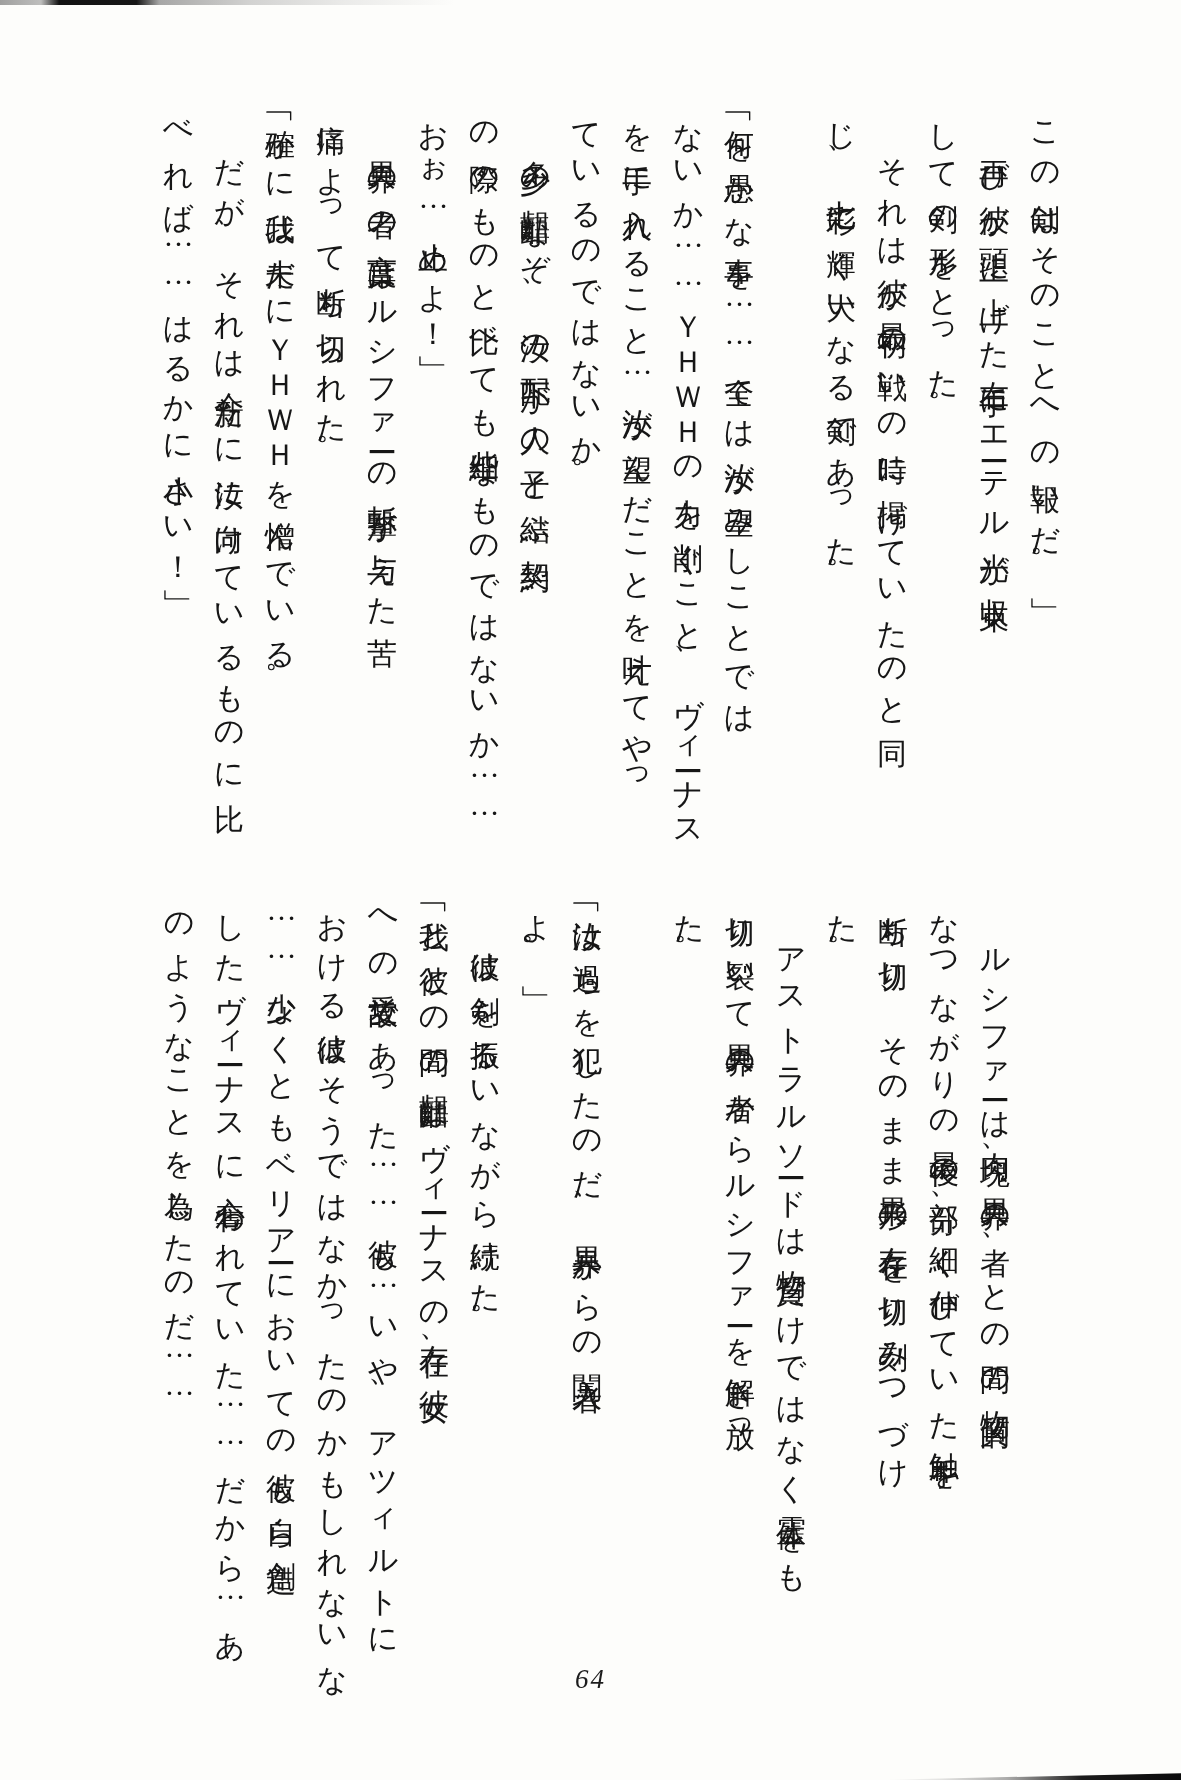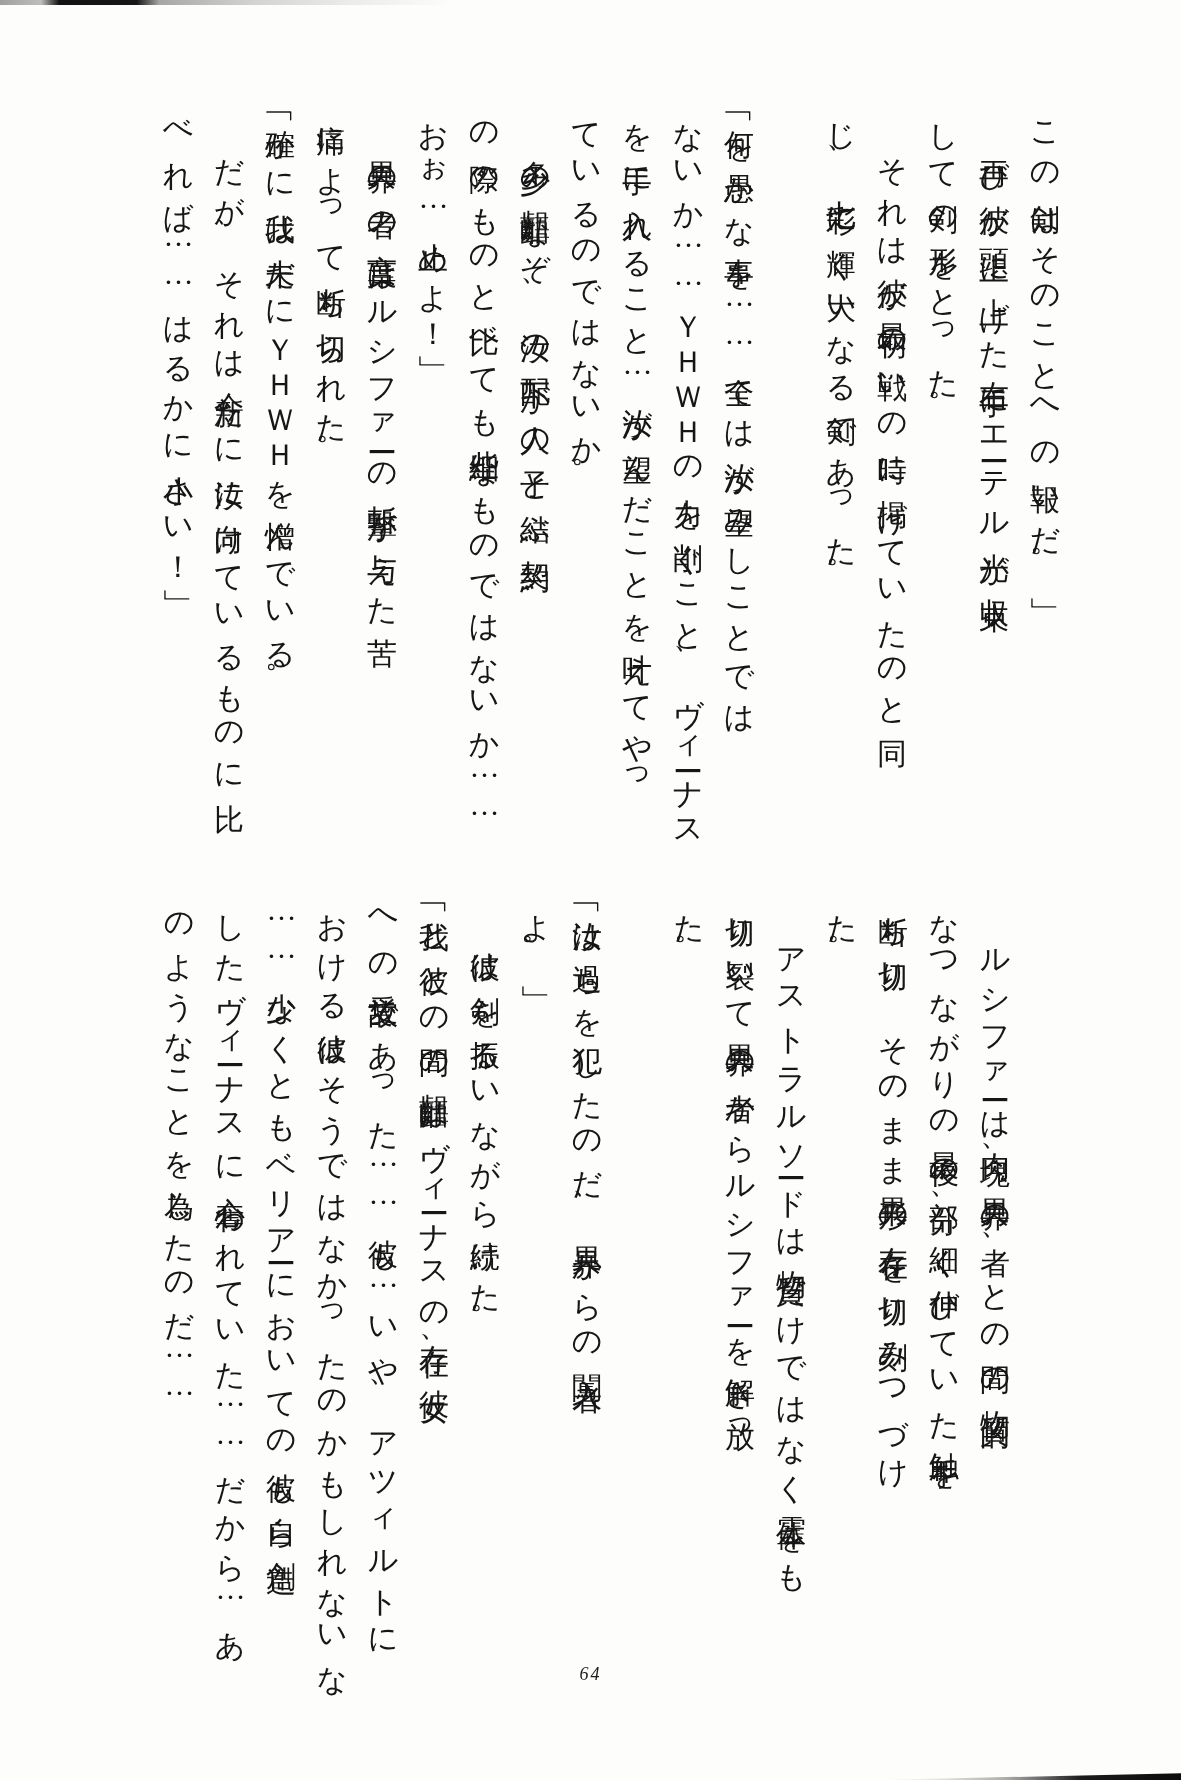--- a/index.html
+++ b/index.html
@@ -23,21 +23,21 @@
   .vtext .col { white-space: nowrap; }
   .vtext .gap { width: 51px; }
   .block-top    { top: 102px; right: 110px; height: 775px; }
   .block-bottom { top: 893px; right: 160px; height: 775px; }
   .page-number {
     position: absolute;
     top: 1664px;
     left: 0;
     width: 100%;
     text-align: center;
-    font-size: 18px;
+    font-size: 27px;
     font-style: italic;
     letter-spacing: 2px;
     color: #1c1c1c;
   }
   .edge-top {
     position: absolute;
     top: 0; left: 0;
     width: 455px; height: 5px;
     background: linear-gradient(to right,
       rgba(45,45,45,0.45) 0%,

